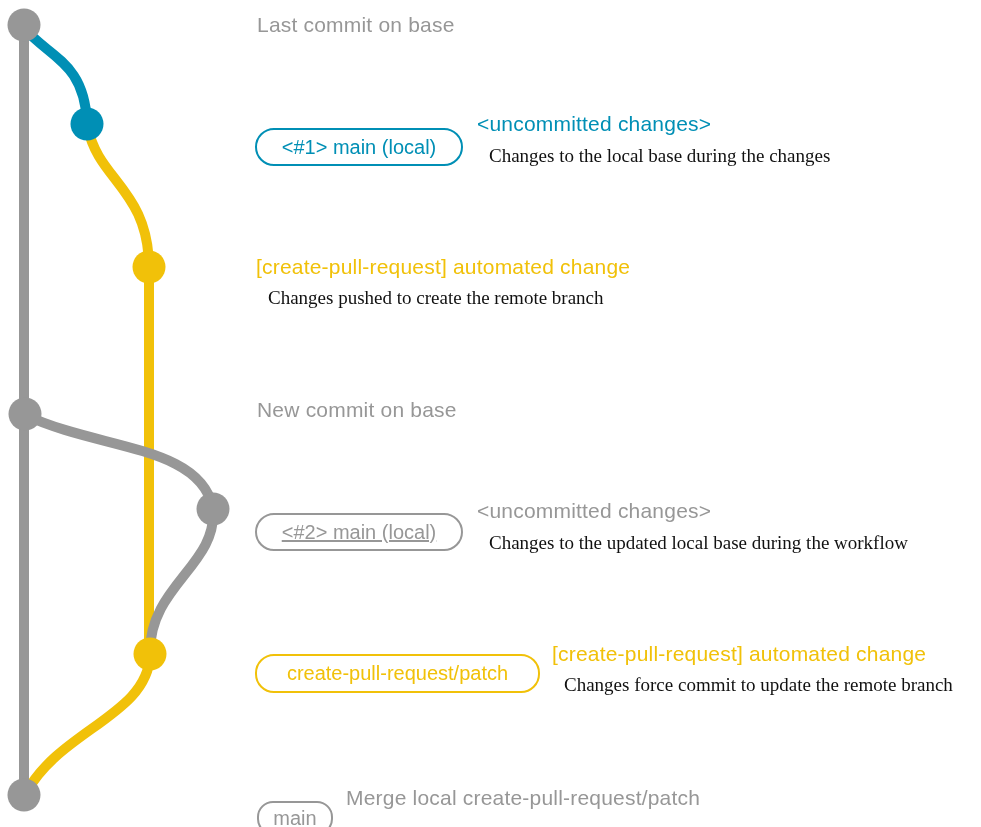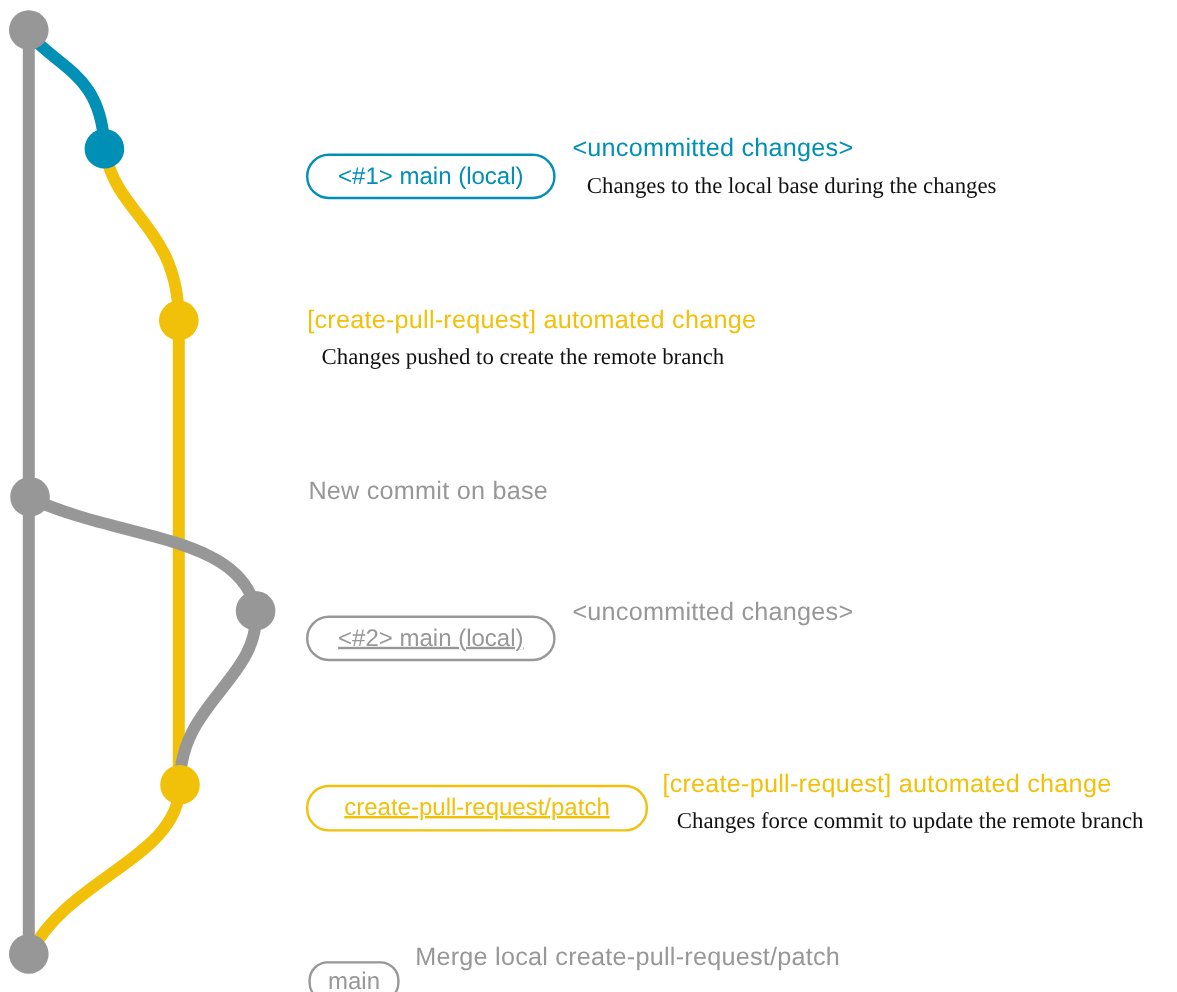--- a/index.html
+++ b/index.html
@@ -68,33 +68,35 @@
 
     <circle cx="24" cy="25" r="16.5" fill="var(--gray)"></circle>
     <circle cx="87" cy="124" r="16.5" fill="var(--teal)"></circle>
     <circle cx="149" cy="267" r="16.5" fill="var(--yellow)"></circle>
     <circle cx="25" cy="414" r="16.5" fill="var(--gray)"></circle>
     <circle cx="213" cy="509" r="16.5" fill="var(--gray)"></circle>
     <circle cx="150" cy="654" r="16.5" fill="var(--yellow)"></circle>
     <circle cx="24" cy="795" r="16.5" fill="var(--gray)"></circle>
   </svg>
 
+  <div class="note" style="left:257px;top:13px;">Last commit on base</div>
 
   <div class="badge teal" style="left:255px;top:108px;width:208px;height:38px;">&lt;#1&gt; main (local)</div>
   <div class="heading teal" style="left:477px;top:112px;">&lt;uncommitted changes&gt;</div>
   <div class="desc" style="left:489px;top:145px;">Changes to the local base during the changes</div>
 
   <div class="heading yellow" style="left:256px;top:255px;">[create-pull-request] automated change</div>
   <div class="desc" style="left:268px;top:287px;">Changes pushed to create the remote branch</div>
 
   <div class="note" style="left:257px;top:398px;">New commit on base</div>
 
   <div class="badge" style="left:255px;top:493px;width:208px;height:38px;text-decoration:underline;">&lt;#2&gt; main (local)</div>
   <div class="heading gray" style="left:477px;top:499px;">&lt;uncommitted changes&gt;</div>
+  <div class="desc" style="left:489px;top:532px;">Changes to the updated local base during the workflow</div>
 
-  <div class="badge yellow" style="left:255px;top:634px;width:285px;height:39px;text-decoration:underline;">create-pull-request/patch</div>
+  <div class="badge yellow" style="left:255px;top:634px;width:285px;height:39px;">create-pull-request/patch</div>
   <div class="heading yellow" style="left:552px;top:642px;">[create-pull-request] automated change</div>
   <div class="desc" style="left:564px;top:674px;">Changes force commit to update the remote branch</div>
 
   <div class="badge" style="left:257px;top:781px;width:76px;height:34px;border-radius:16px;">main</div>
   <div class="note" style="left:346px;top:786px;">Merge local create-pull-request/patch</div>
 
 </div>
 
 </body></html>

